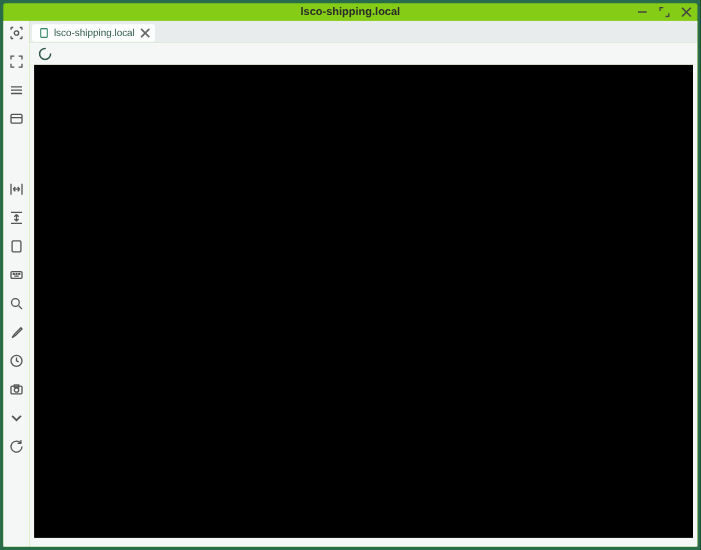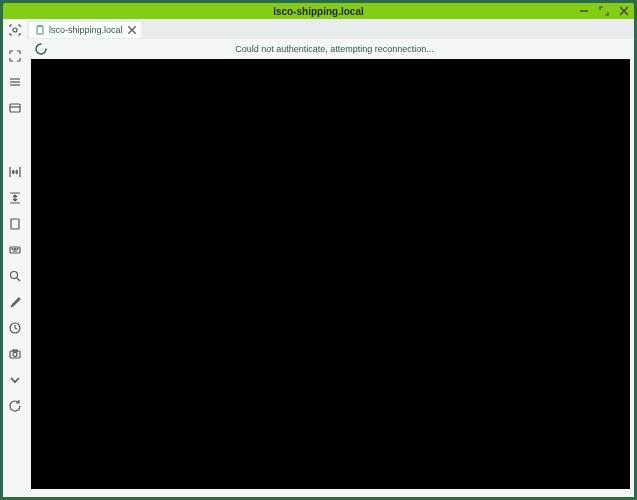--- a/index.html
+++ b/index.html
@@ -274,21 +274,20 @@
           </span>
         </div>
       </div>
 
       <div class="url-status">
         <span class="spinner">
           <svg viewBox="0 0 12 12">
               <path d="M6 1a5 5 0 1 0 5 5" fill="none" stroke="#2f5a4a" stroke-width="1.4" stroke-linecap="round"></path>
             </svg>
         </span>
-        <span class="status-msg">Could not authenticate, attempting reconnection...</span>
       </div>
 
       <div class="content">
         <div class="viewport"></div>
       </div>
 
     </div>
   </div>
 </div>
 

